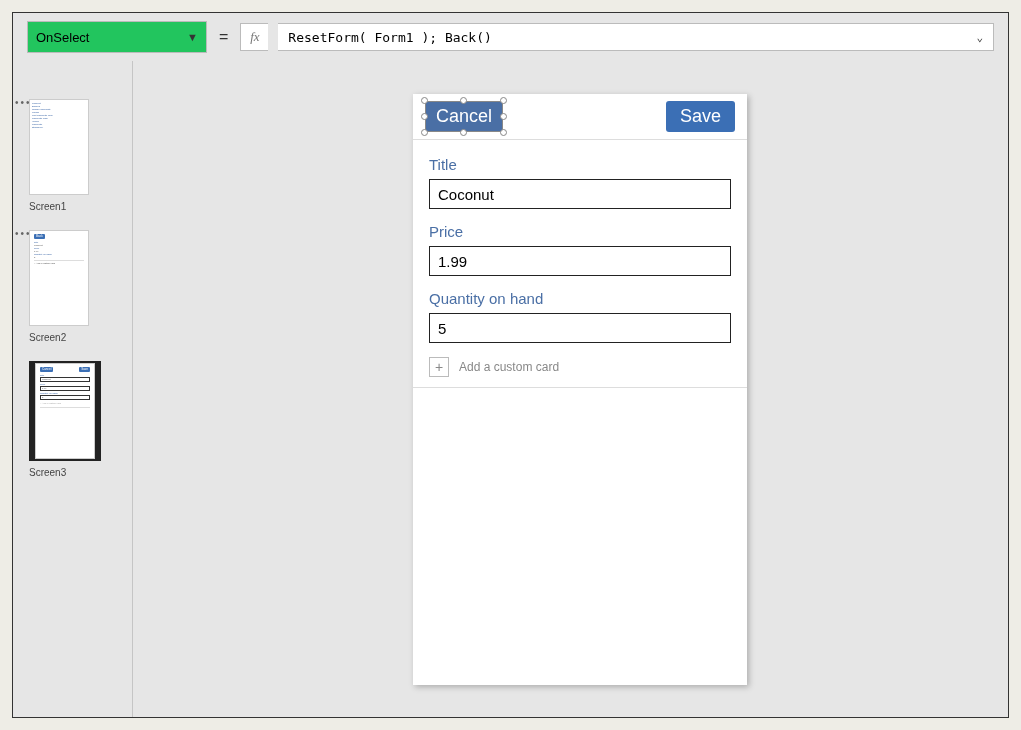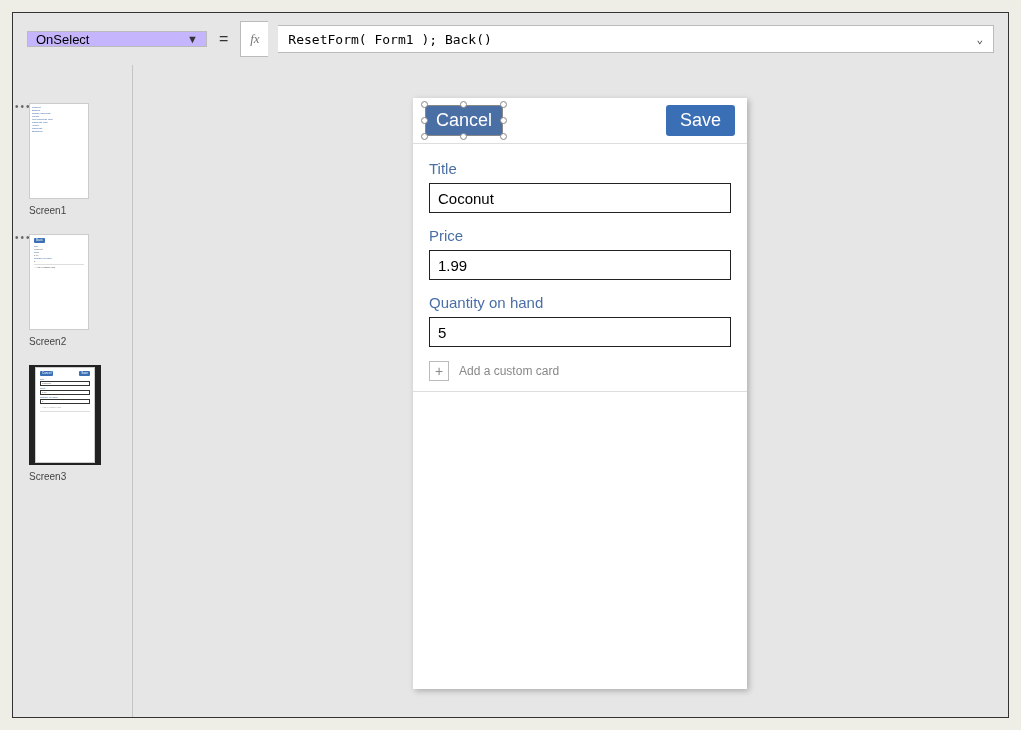--- a/index.html
+++ b/index.html
@@ -17,29 +17,29 @@
     display: flex; flex-direction: column;
   }
 
   
   .formula-bar {
     display: flex; align-items: center;
     padding: 8px 14px; gap: 10px;
     background: #e6e6e6;
   }
   .property-select {
-    width: 180px; height: 16px;
-    background: #c4b5fd; border: 1px solid #bbb;
+    width: 180px; height: 32px;
+    background: #22c55e; border: 1px solid #bbb;
     display: flex; align-items: center; justify-content: space-between;
     padding: 0 8px; font-size: 13px;
   }
   .chev { font-size: 11px; color: #333; }
   .equals { font-size: 16px; color: #333; padding: 0 2px; }
   .fx-box {
-    width: 28px; height: 36px; border: 1px solid #bbb; border-right: none;
+    width: 28px; height: 28px; border: 1px solid #bbb; border-right: none;
     background: #fff; display: flex; align-items: center; justify-content: center;
     font-style: italic; font-size: 13px; color: #777; font-family: Georgia, serif;
   }
   .formula-input {
     flex: 1; height: 28px; border: 1px solid #bbb; border-left: none;
     background: #fff; display: flex; align-items: center; justify-content: space-between;
     padding: 8px 10px; font-family: Consolas, monospace; font-size: 13px;
   }
 
   

